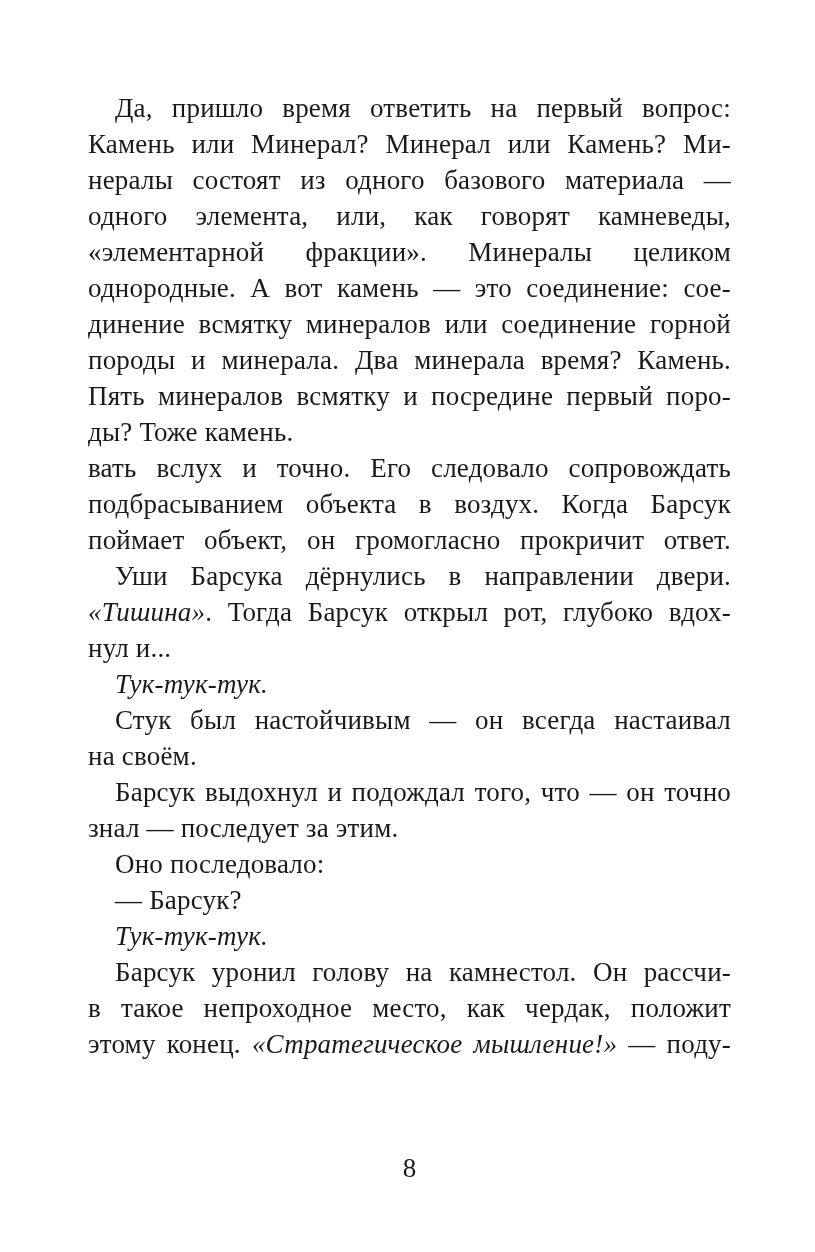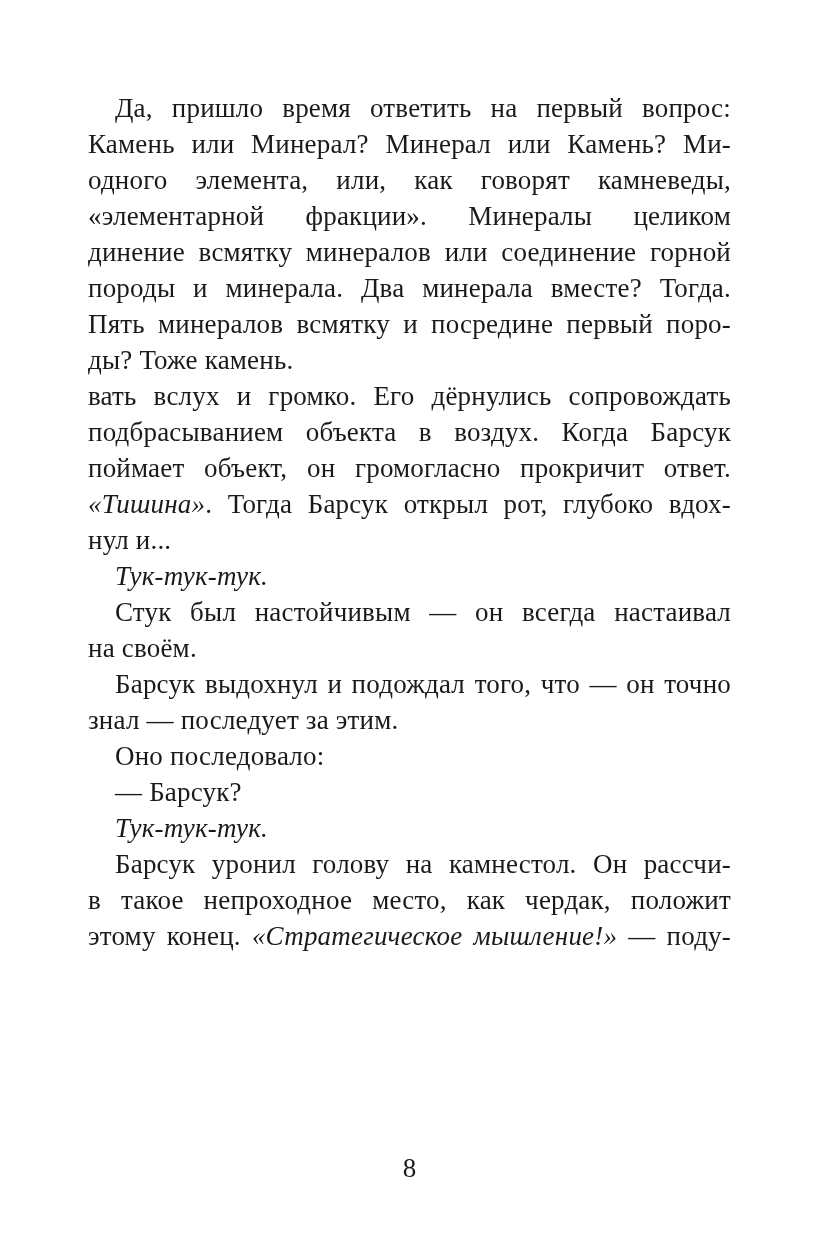--- a/index.html
+++ b/index.html
@@ -48,29 +48,32 @@
     line-height: 36px;
   }
 </style>
 </head>
 <body>
 
 <div class="book-page">
   <div class="text-block">
       <div class="line indent"><span>Да, пришло время ответить на первый вопрос:</span></div>
       <div class="line"><span>Камень или Минерал? Минерал или Камень? Ми-</span></div>
+      <div class="line"><span>нералы состоят из одного базового материала —</span></div>
       <div class="line"><span>одного элемента, или, как говорят камневеды,</span></div>
       <div class="line"><span>«элементарной фракции». Минералы целиком</span></div>
+      <div class="line"><span>однородные. А вот камень — это соединение: сое-</span></div>
       <div class="line"><span>динение всмятку минералов или соединение горной</span></div>
-      <div class="line"><span>породы и минерала. Два минерала вместе? Тогда.</span></div>
+      <div class="line"><span>породы и минерала. Два минерала время? Камень.</span></div>
       <div class="line"><span>Пять минералов всмятку и посредине первый поро-</span></div>
       <div class="line last"><span>ды? Тоже камень.</span></div>
-      <div class="line"><span>вать вслух и громко. Его дёрнулись сопровождать</span></div>
+      <div class="line"><span>вать вслух и точно. Его следовало сопровождать</span></div>
       <div class="line"><span>подбрасыванием объекта в воздух. Когда Барсук</span></div>
       <div class="line"><span>поймает объект, он громогласно прокричит ответ.</span></div>
+      <div class="line indent"><span>Уши Барсука дёрнулись в направлении двери.</span></div>
       <div class="line"><em>«Тишина»</em><span>. Тогда Барсук открыл рот, глубоко вдох-</span></div>
       <div class="line last"><span>нул и...</span></div>
       <div class="line indent last"><em>Тук-тук-тук.</em></div>
       <div class="line indent"><span>Стук был настойчивым — он всегда настаивал</span></div>
       <div class="line last"><span>на своём.</span></div>
       <div class="line indent"><span>Барсук выдохнул и подождал того, что — он точно</span></div>
       <div class="line last"><span>знал — последует за этим.</span></div>
       <div class="line indent last"><span>Оно последовало:</span></div>
       <div class="line indent last"><span>— Барсук?</span></div>
       <div class="line indent last"><em>Тук-тук-тук.</em></div>

